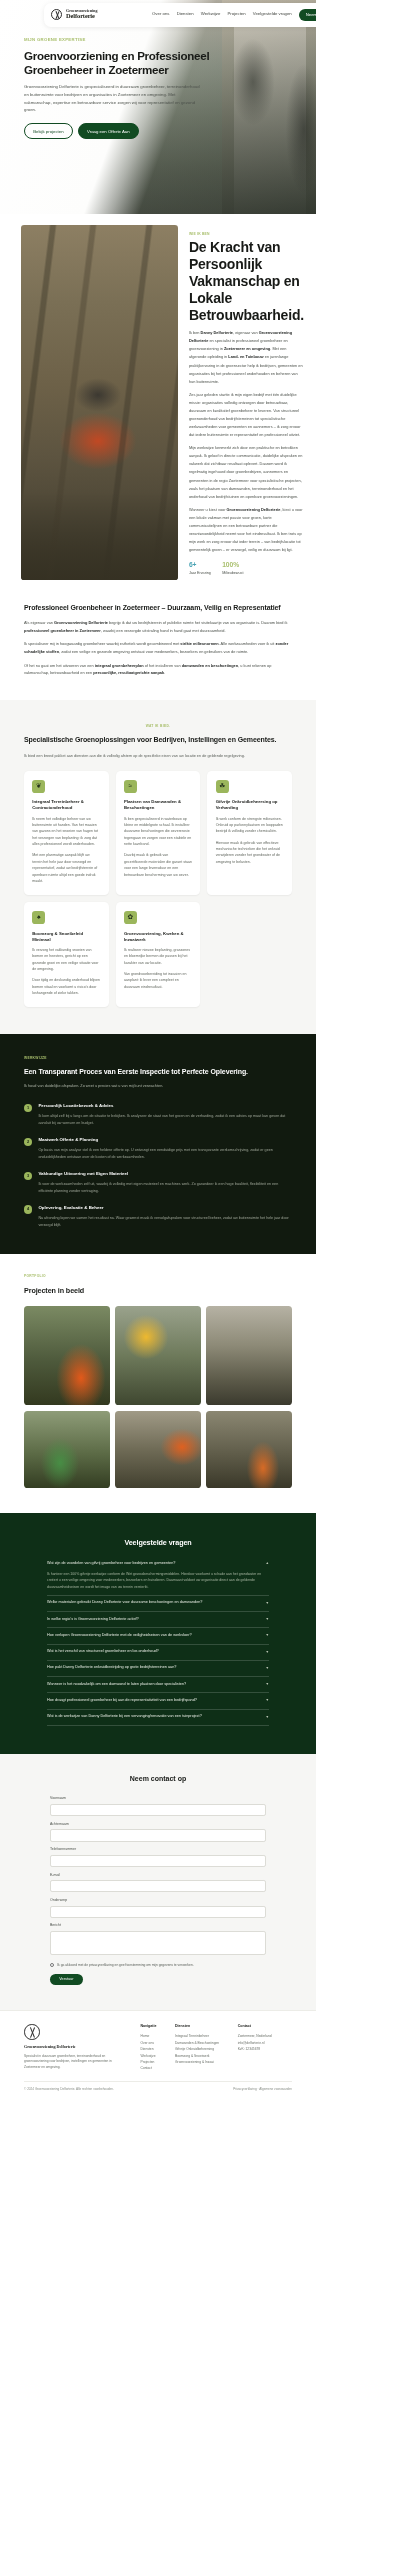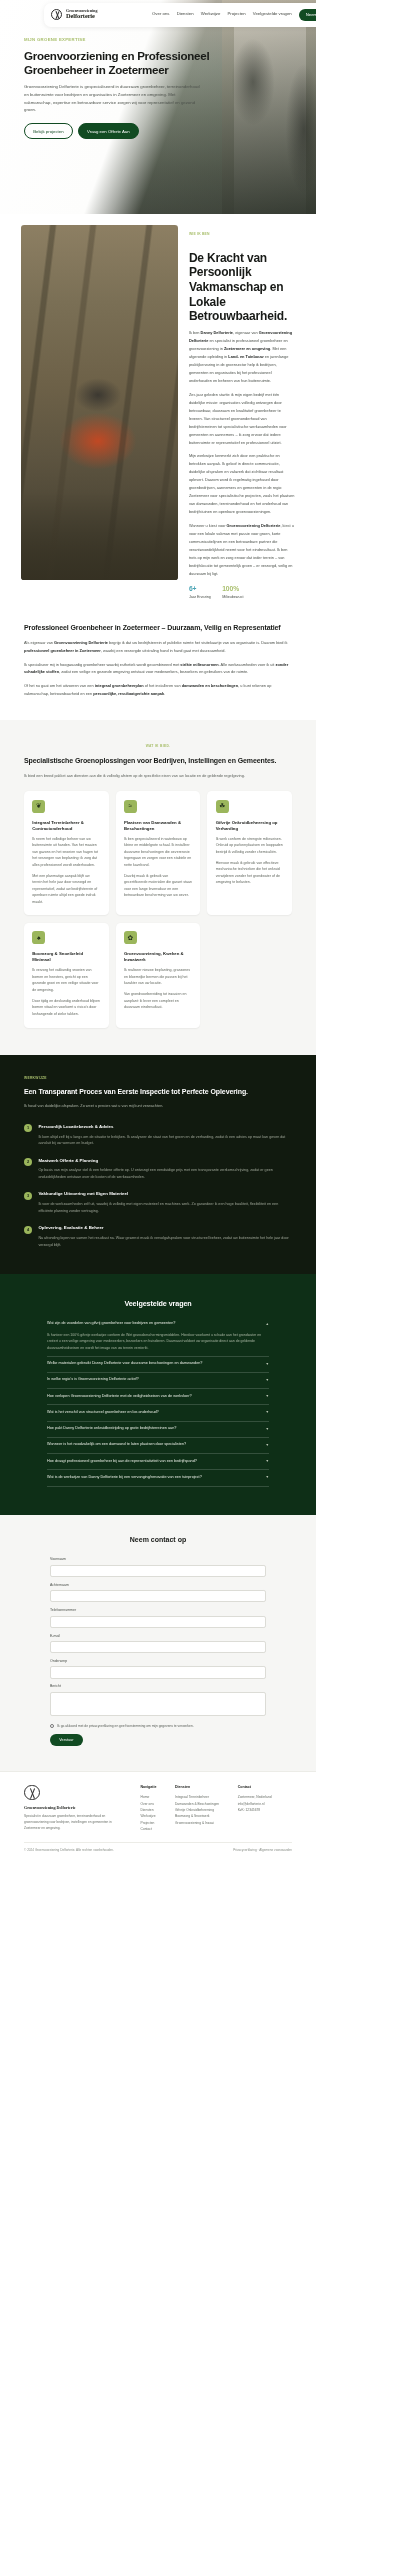--- a/index.html
+++ b/index.html
@@ -98,21 +98,21 @@
   }
   .about-photo:after{
     content:"";position:absolute;left:0;right:0;bottom:0;height:88px;
     background:linear-gradient(180deg,rgba(60,55,40,0),rgba(52,48,34,.85));
   }
   .about-txt{flex:1;padding-top:7.2px;}
   .about-eyebrow{
     color:#a9bf6d;font-size:3.4px;font-weight:700;letter-spacing:0.2px;text-transform:uppercase;
   }
   .about-h2{
-    font-size:12px;line-height:1.22;font-weight:800;color:#181a17;margin-top:13px;letter-spacing:-0.2px;
+    font-size:14px;line-height:1.22;font-weight:800;color:#181a17;margin-top:1px;letter-spacing:-0.2px;
   }
   .about-txt p{font-size:3.9px;line-height:2.06;color:#4b504a;margin-top:5.2px;}
   .about-txt p b{color:#1f2220;font-weight:700;}
   .stats{display:flex;gap:11.3px;margin-top:8.2px;}
   .stat-num{font-size:6.7px;font-weight:800;line-height:1;}
   .stat-num.teal{color:#4aa3b4;}
   .stat-num.green{color:#a9bf6d;}
   .stat-lbl{font-size:3.7px;color:#4b504a;margin-top:2.1px;}
 
   
@@ -373,20 +373,32 @@
       <div class="step">
         <div class="step-dot">4</div>
         <div>
           <div class="step-title">Oplevering, Evaluatie &amp; Beheer</div>
           <div class="step-body">Na afronding lopen we samen het resultaat na. Waar gewenst maak ik vervolgafspraken voor structureel beheer, zodat uw buitenruimte het hele jaar door verzorgd blijft.</div>
         </div>
       </div>
     </div>
   </section>
 
+  <section class="projects">
+    <div class="prj-eyebrow">PORTFOLIO</div>
+    <h2 class="prj-h2">Projecten in beeld</h2>
+    <div class="prj-grid">
+      <div class="prj tall p1"></div>
+      <div class="prj tall p2"></div>
+      <div class="prj tall p3"></div>
+      <div class="prj short p4"></div>
+      <div class="prj short p5"></div>
+      <div class="prj short p6"></div>
+    </div>
+  </section>
 
   <section class="faq">
     <h2>Veelgestelde vragen</h2>
     <div class="faq-list">
 
       <div class="faq-item">
         <div class="faq-q">
           <span class="t">Wat zijn de voordelen van gifvrij groenbeheer voor bedrijven en gemeenten?</span>
           <span class="chev">▲</span>
         </div>

